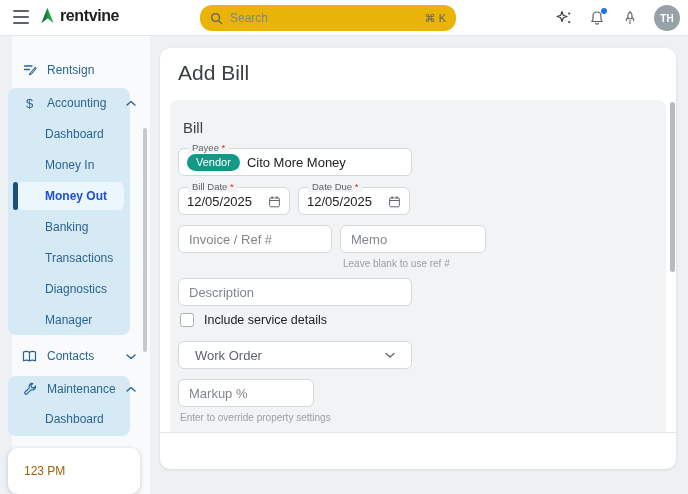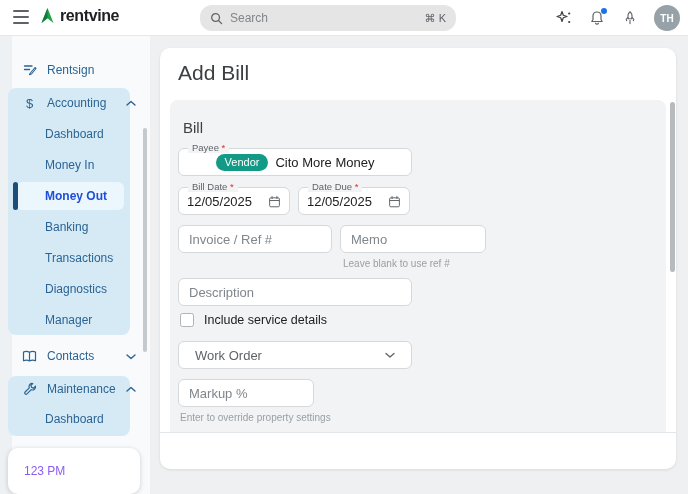--- a/index.html
+++ b/index.html
@@ -5,21 +5,21 @@
   * { margin:0; padding:0; box-sizing:border-box; }
   html,body { width:688px; height:494px; }
   body { font-family:"Liberation Sans", sans-serif; background:#eef0f2; position:relative; overflow:hidden; color:#202124; }
 
   
   .topbar { position:absolute; top:0; left:0; width:688px; height:36px; background:#fff; border-bottom:1px solid #e6e9eb; z-index:5; }
   .hamburger { position:absolute; left:13px; top:10px; width:16px; height:14px; display:flex; flex-direction:column; justify-content:space-between; cursor:pointer; }
   .hamburger span { height:1.6px; background:#5f6368; border-radius:1px; }
   .logo { position:absolute; left:38px; top:6px; display:flex; align-items:center; gap:3px; }
   .logo-text { font-size:16px; font-weight:700; color:#202124; letter-spacing:-0.4px; }
-  .searchbox { position:absolute; left:200px; top:5px; width:256px; height:26px; background:#e5e5e5; border-radius:12px; display:flex; align-items:center; padding:0 10px; gap:7px; }
+  .searchbox { position:absolute; left:200px; top:5px; width:256px; height:26px; background:#eab308; border-radius:12px; display:flex; align-items:center; padding:0 10px; gap:7px; }
   .searchbox input { flex:1; border:none; outline:none; background:transparent; font-size:12px; color:#202124; font-family:inherit; }
   .searchbox input::placeholder { color:#80868b; }
   .shortcut { font-size:11px; color:#5f6368; }
   .topbar-right { position:absolute; right:8px; top:0; height:36px; display:flex; align-items:center; gap:15px; }
   .tb-icon { position:relative; width:18px; height:18px; display:flex; align-items:center; justify-content:center; cursor:pointer; }
   .notif-dot { position:absolute; top:-1px; right:-1px; width:6px; height:6px; border-radius:50%; background:#1a73e8; }
   .avatar { width:26px; height:26px; border-radius:50%; background:#97a1a8; color:#fff; font-size:10px; font-weight:700; display:flex; align-items:center; justify-content:center; cursor:pointer; }
 
   
   .sidebar { position:absolute; top:36px; left:0; width:150px; bottom:0; background:#f8fafc; }
@@ -29,36 +29,36 @@
   .sicon { width:15px; display:flex; justify-content:center; }
   .chev { margin-left:auto; display:flex; }
   .group-bg { position:absolute; left:8px; width:122px; background:#d6eaf6; border-radius:8px; z-index:1; }
   .ssub { position:absolute; left:45px; height:26px; display:flex; align-items:center; font-size:12px; color:#2b6494; font-weight:500; cursor:pointer; z-index:2; }
   .active-pill { position:absolute; left:16px; width:108px; height:28px; background:#ecf6fd; border-radius:6px; z-index:1; }
   .active-bar { position:absolute; left:13px; width:5px; height:28px; background:#1b4e79; border-radius:3px; z-index:2; }
   .ssub.active { color:#1d4ed8; font-weight:700; z-index:3; }
   .dollar { font-size:13px; color:#2b6494; font-weight:500; }
   .side-scroll { position:absolute; right:3px; top:92px; width:4px; height:224px; background:#c4c9cd; border-radius:2px; }
   .side-footer { position:absolute; left:8px; top:412px; width:132px; height:46px; background:#fff; border-radius:10px; box-shadow:0 1px 5px rgba(0,0,0,.18); display:flex; align-items:center; padding-left:16px; z-index:4; }
-  .side-footer span { font-size:12px; color:#8b5cf6; }
+  .side-footer span { font-size:12px; color:#a16207; }
 
   
   .main { position:absolute; left:150px; top:36px; right:0; bottom:0; background:#eef0f2; }
   .card { position:absolute; left:10px; top:12px; width:516px; height:421px; background:#fff; border-radius:10px; box-shadow:0 1px 3px rgba(0,0,0,.10); }
   .page-title { position:absolute; left:18px; top:13px; font-size:21px; color:#3c4043; }
   .panel { position:absolute; left:10px; top:52px; width:496px; height:332px; background:#f1f3f4; border-radius:8px 8px 0 0; }
   .panel-divider { position:absolute; left:0; right:0; top:384px; height:1px; background:#e4e7e9; }
   .section-title { position:absolute; left:13px; top:19px; font-size:15px; color:#3c4043; }
   .fgroup { position:absolute; }
   .input, .select { background:#fff; border:1px solid #d5d9dc; border-radius:6px; height:28px; width:100%; font-size:13px; color:#202124; font-family:inherit; }
   input.input { padding:0 10px; outline:none; }
   input.input::placeholder { color:#80868b; }
   .flabel { position:absolute; top:-6px; left:10px; background:#f1f3f4; padding:0 4px; font-size:9.5px; color:#5f6368; z-index:2; line-height:11px; }
   .req { color:#d93025; }
-  .boxrow { display:flex; align-items:center; padding:0 8px; gap:7px;justify-content:center; }
+  .boxrow { display:flex; align-items:center; padding:0 8px; gap:7px; }
   .badge { background:#129a87; color:#fff; font-size:11px; font-weight:500; padding:3px 9px; border-radius:11px; line-height:1; }
   .dateval { font-size:13px; color:#202124; flex:1; }
   .cal { margin-left:auto; display:flex; cursor:pointer; }
   .helper { position:absolute; font-size:10px; color:#9aa0a6; }
   .checkrow { position:absolute; display:flex; align-items:center; gap:10px; }
   .checkbox { width:14px; height:14px; border:1.5px solid #aeb4b8; border-radius:2.5px; background:#fff; cursor:pointer; }
   .checklabel { font-size:12.5px; color:#202124; }
   .select { display:flex; align-items:center; padding:0 16px; cursor:pointer; }
   .select .sel-text { font-size:13px; color:#5f6368; }
   .select .chevd { margin-left:auto; display:flex; }

